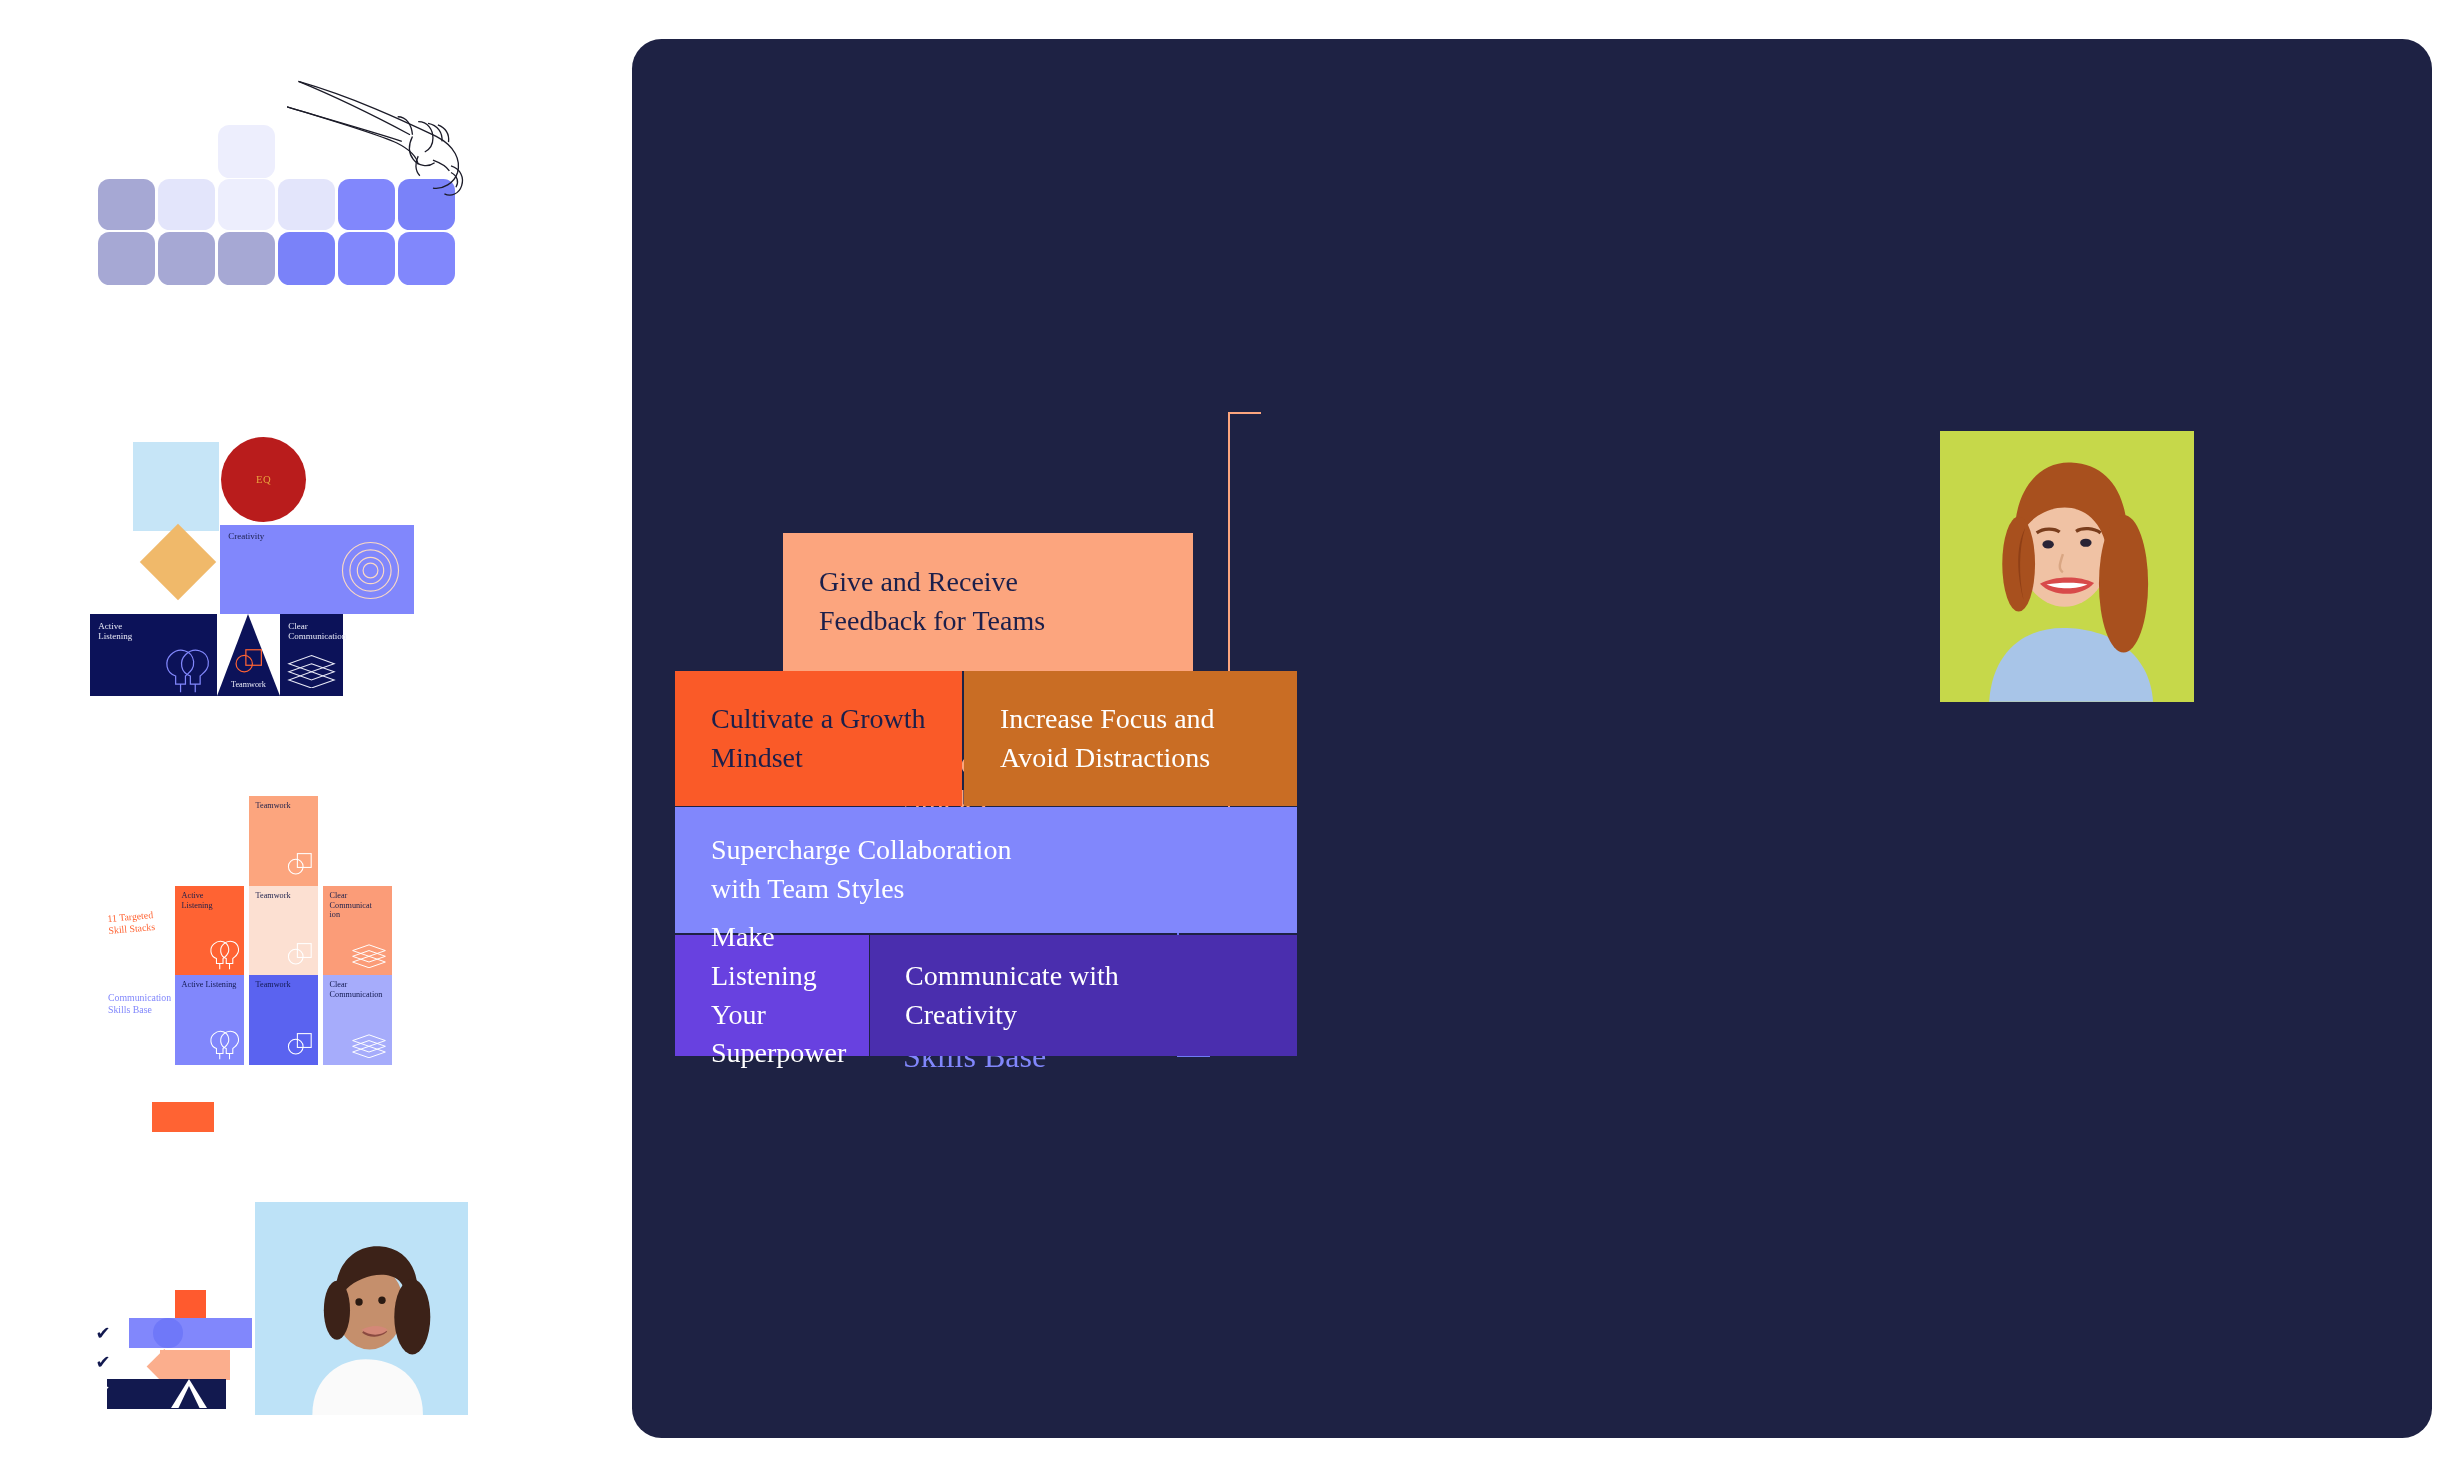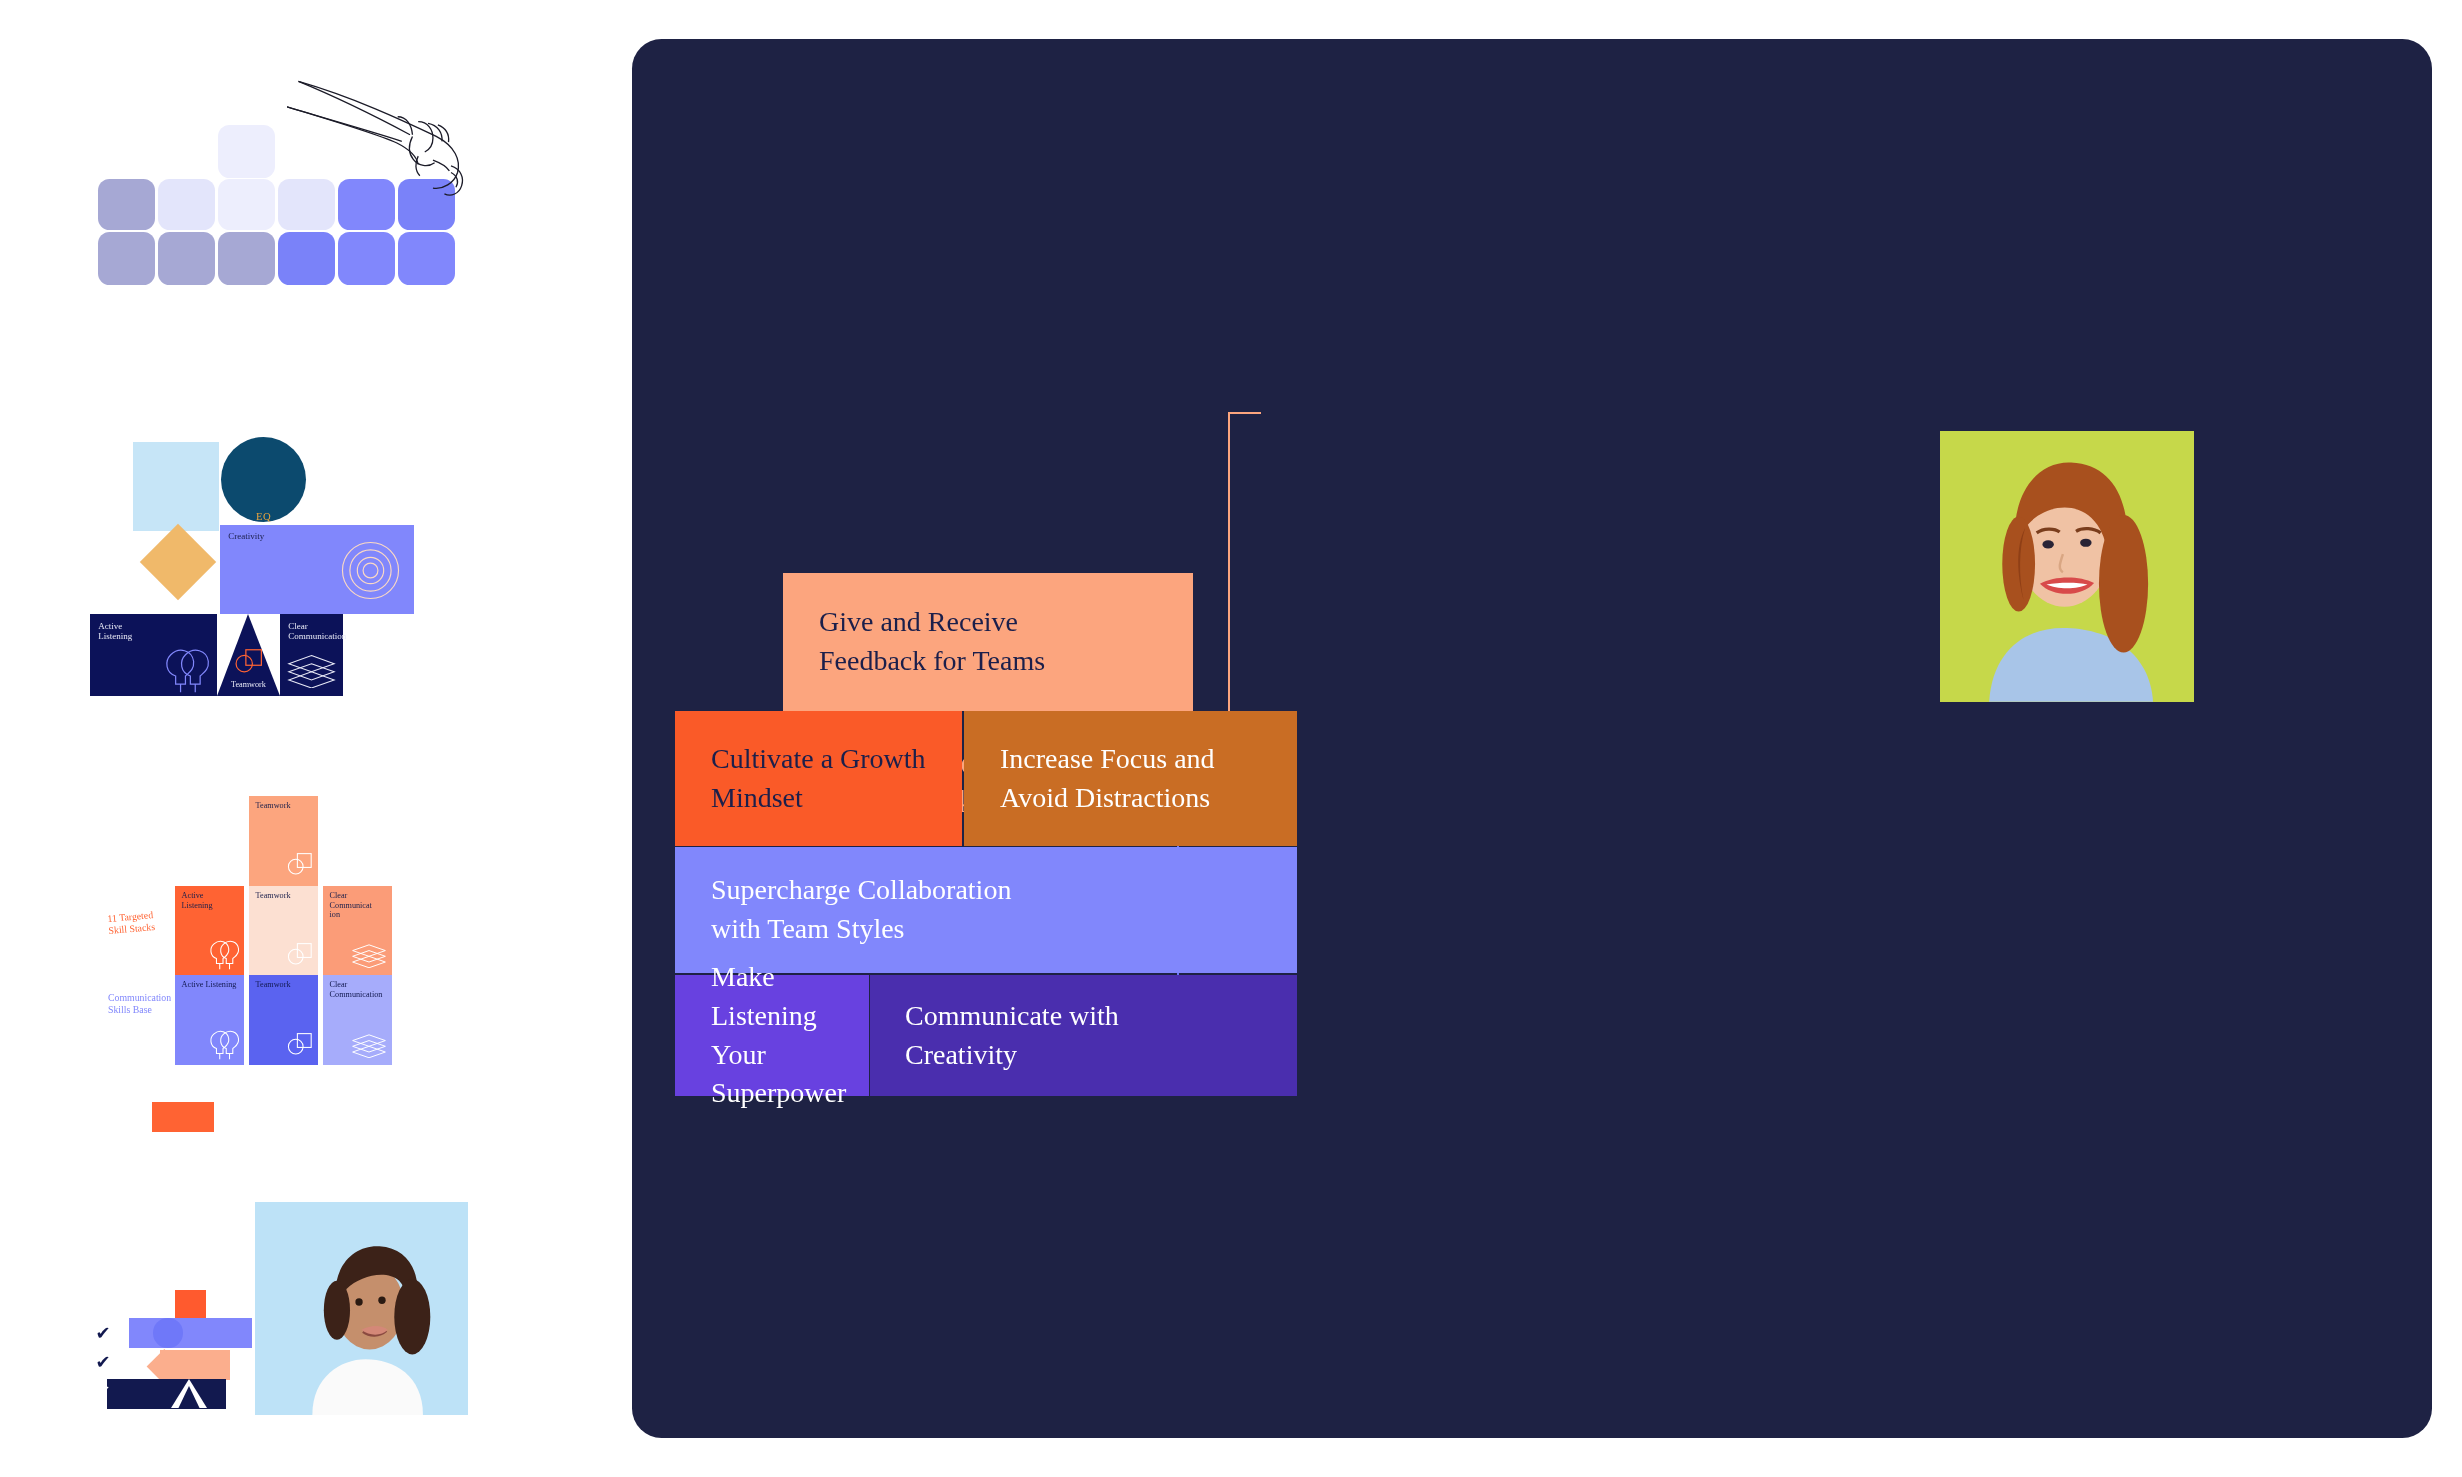--- a/index.html
+++ b/index.html
@@ -15,21 +15,21 @@
   .thumb{position:absolute;}
 
   
   .t1{left:98px;top:74px;width:386px;height:304px;}
   .blk{position:absolute;border-radius:11.5px;}
   .hand{position:absolute;left:189px;top:0px;width:205px;height:156px;}
 
   
   .t2{left:90px;top:435px;width:427px;height:304px;}
   .sq{position:absolute;}
-  .eqcircle{position:absolute;border-radius:50%;background:#0c4a6e;display:flex;align-items:flex-end;justify-content:center;}
+  .eqcircle{position:absolute;border-radius:50%;background:#b91c1c;display:flex;align-items:center;justify-content:center;}
   .eqcircle span{color:#E8A33D;font-size:10.7px;letter-spacing:0.4px;}
   .diamond{position:absolute;background:#F0B96A;transform:rotate(45deg);}
   .creat{position:absolute;background:#8187FC;}
   .creat .lab{position:absolute;left:8.2px;top:5.7px;font-size:9px;color:#1B1F4B;}
   .navyrow{position:absolute;}
   .navycell{position:absolute;background:#0C1259;}
   .navycell .lab{position:absolute;left:8.2px;top:6.6px;font-size:9px;color:#E9EAF7;line-height:1.15;}
   .tri{position:absolute;width:0;height:0;}
 
   
@@ -54,21 +54,21 @@
   }
 
   .sec-label{position:absolute;line-height:1.22;font-size:32px;}
   .sec-label.orange{color:#FCA57E;}
   .sec-label.blue{color:#8187FC;}
 
   .bracket{position:absolute;}
   .bracket .v{position:absolute;left:0;top:0;width:1.6px;height:100%;}
   .bracket .a{position:absolute;left:0;height:1.6px;width:100%;}
 
-  .blockcard{position:absolute;display:flex;align-items:center;margin-top:40px;}
+  .blockcard{position:absolute;display:flex;align-items:center;}
   .blockcard .txt{font-size:28px;line-height:1.38;padding-left:36px;}
 
   .photo-main{position:absolute;overflow:hidden;background:#C6D84A;}
 </style>
 </head>
 <body>
 
 <div class="root">
 
   <div class="sidebar">

